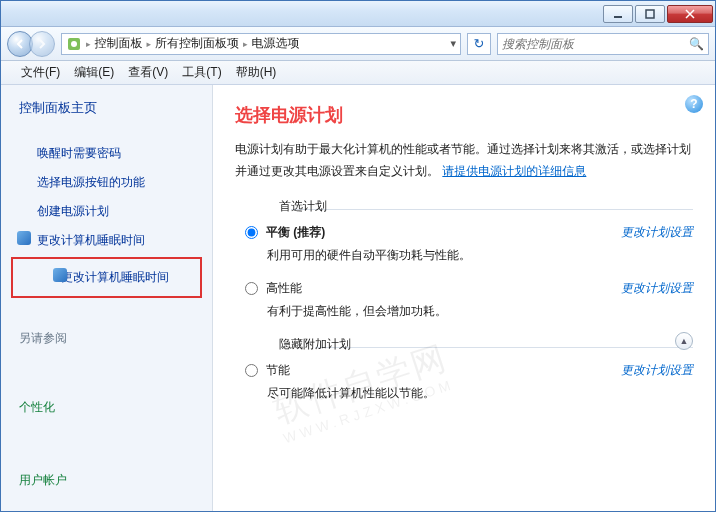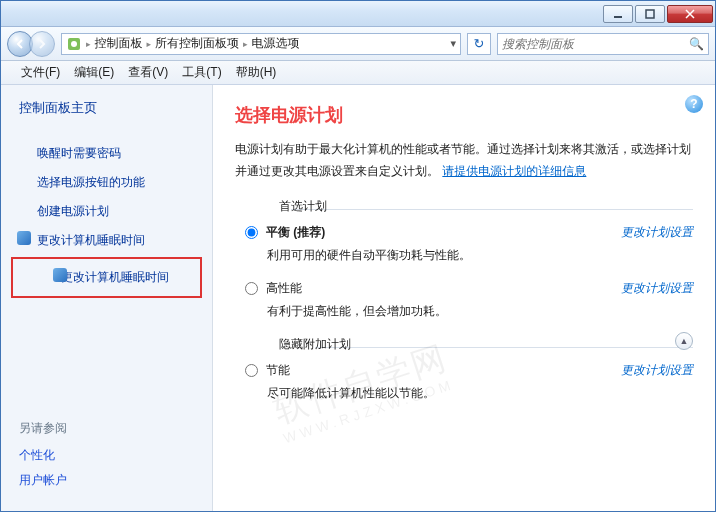--- a/index.html
+++ b/index.html
@@ -31,21 +31,21 @@
   
   .body { flex:1; display:flex; overflow:hidden; }
   .sidebar { width:212px; background:#f1f5fb; border-right:1px solid #d6dee8; padding:14px 0 0 0; display:flex; flex-direction:column; font-size:12px; position:relative; }
   .side-title { color:#003399; padding:0 18px 8px 18px; font-size:13px; }
   .side-link { color:#003399; padding:6px 8px 6px 36px; cursor:default; position:relative; }
   .side-link.icon::before { content:""; position:absolute; left:16px; top:5px; width:14px; height:14px; border-radius:50%; background:radial-gradient(circle at 40% 30%,#d6f0b0,#8fc050 60%,#4a8a20); }
   .side-link.icon.shield::before { border-radius:3px; background:linear-gradient(135deg,#6fb0e8,#2a70c0); }
   .side-hl { border:2px solid #d33; margin:2px 10px; padding:4px 2px 4px 24px; }
   .side-bottom { margin-top:auto; padding:0 18px 18px 18px; }
   .side-sub { color:#6a7a8a; margin-bottom:6px; }
-  .side-blink { color:#1d4ed8; padding:4px 0; }
+  .side-blink { color:#15803d; padding:4px 0;margin-top:48px; }
 
   .content { flex:1; padding:16px 22px 16px 22px; overflow:auto; position:relative; font-size:12px; color:#222; }
   .help-q { position:absolute; right:12px; top:10px; width:18px; height:18px; border-radius:50%; background:radial-gradient(circle at 35% 30%,#b8e0ff,#2a8ee0); color:#fff; font-weight:bold; font-size:12px; display:flex; align-items:center; justify-content:center; }
   .h1 { color:#ef4444; font-size:18px; margin:2px 0 12px 0;font-weight:bold; }
   .desc { line-height:1.8; margin-bottom:16px; }
   .desc a { color:#0066cc; text-decoration:underline; }
 
   .group-label { color:#222; margin-bottom:10px;margin-left:44px; }
   .groupline { height:1px; background:#d8e0ea; margin-top:-6px; margin-left:56px; margin-bottom:14px; }
 

